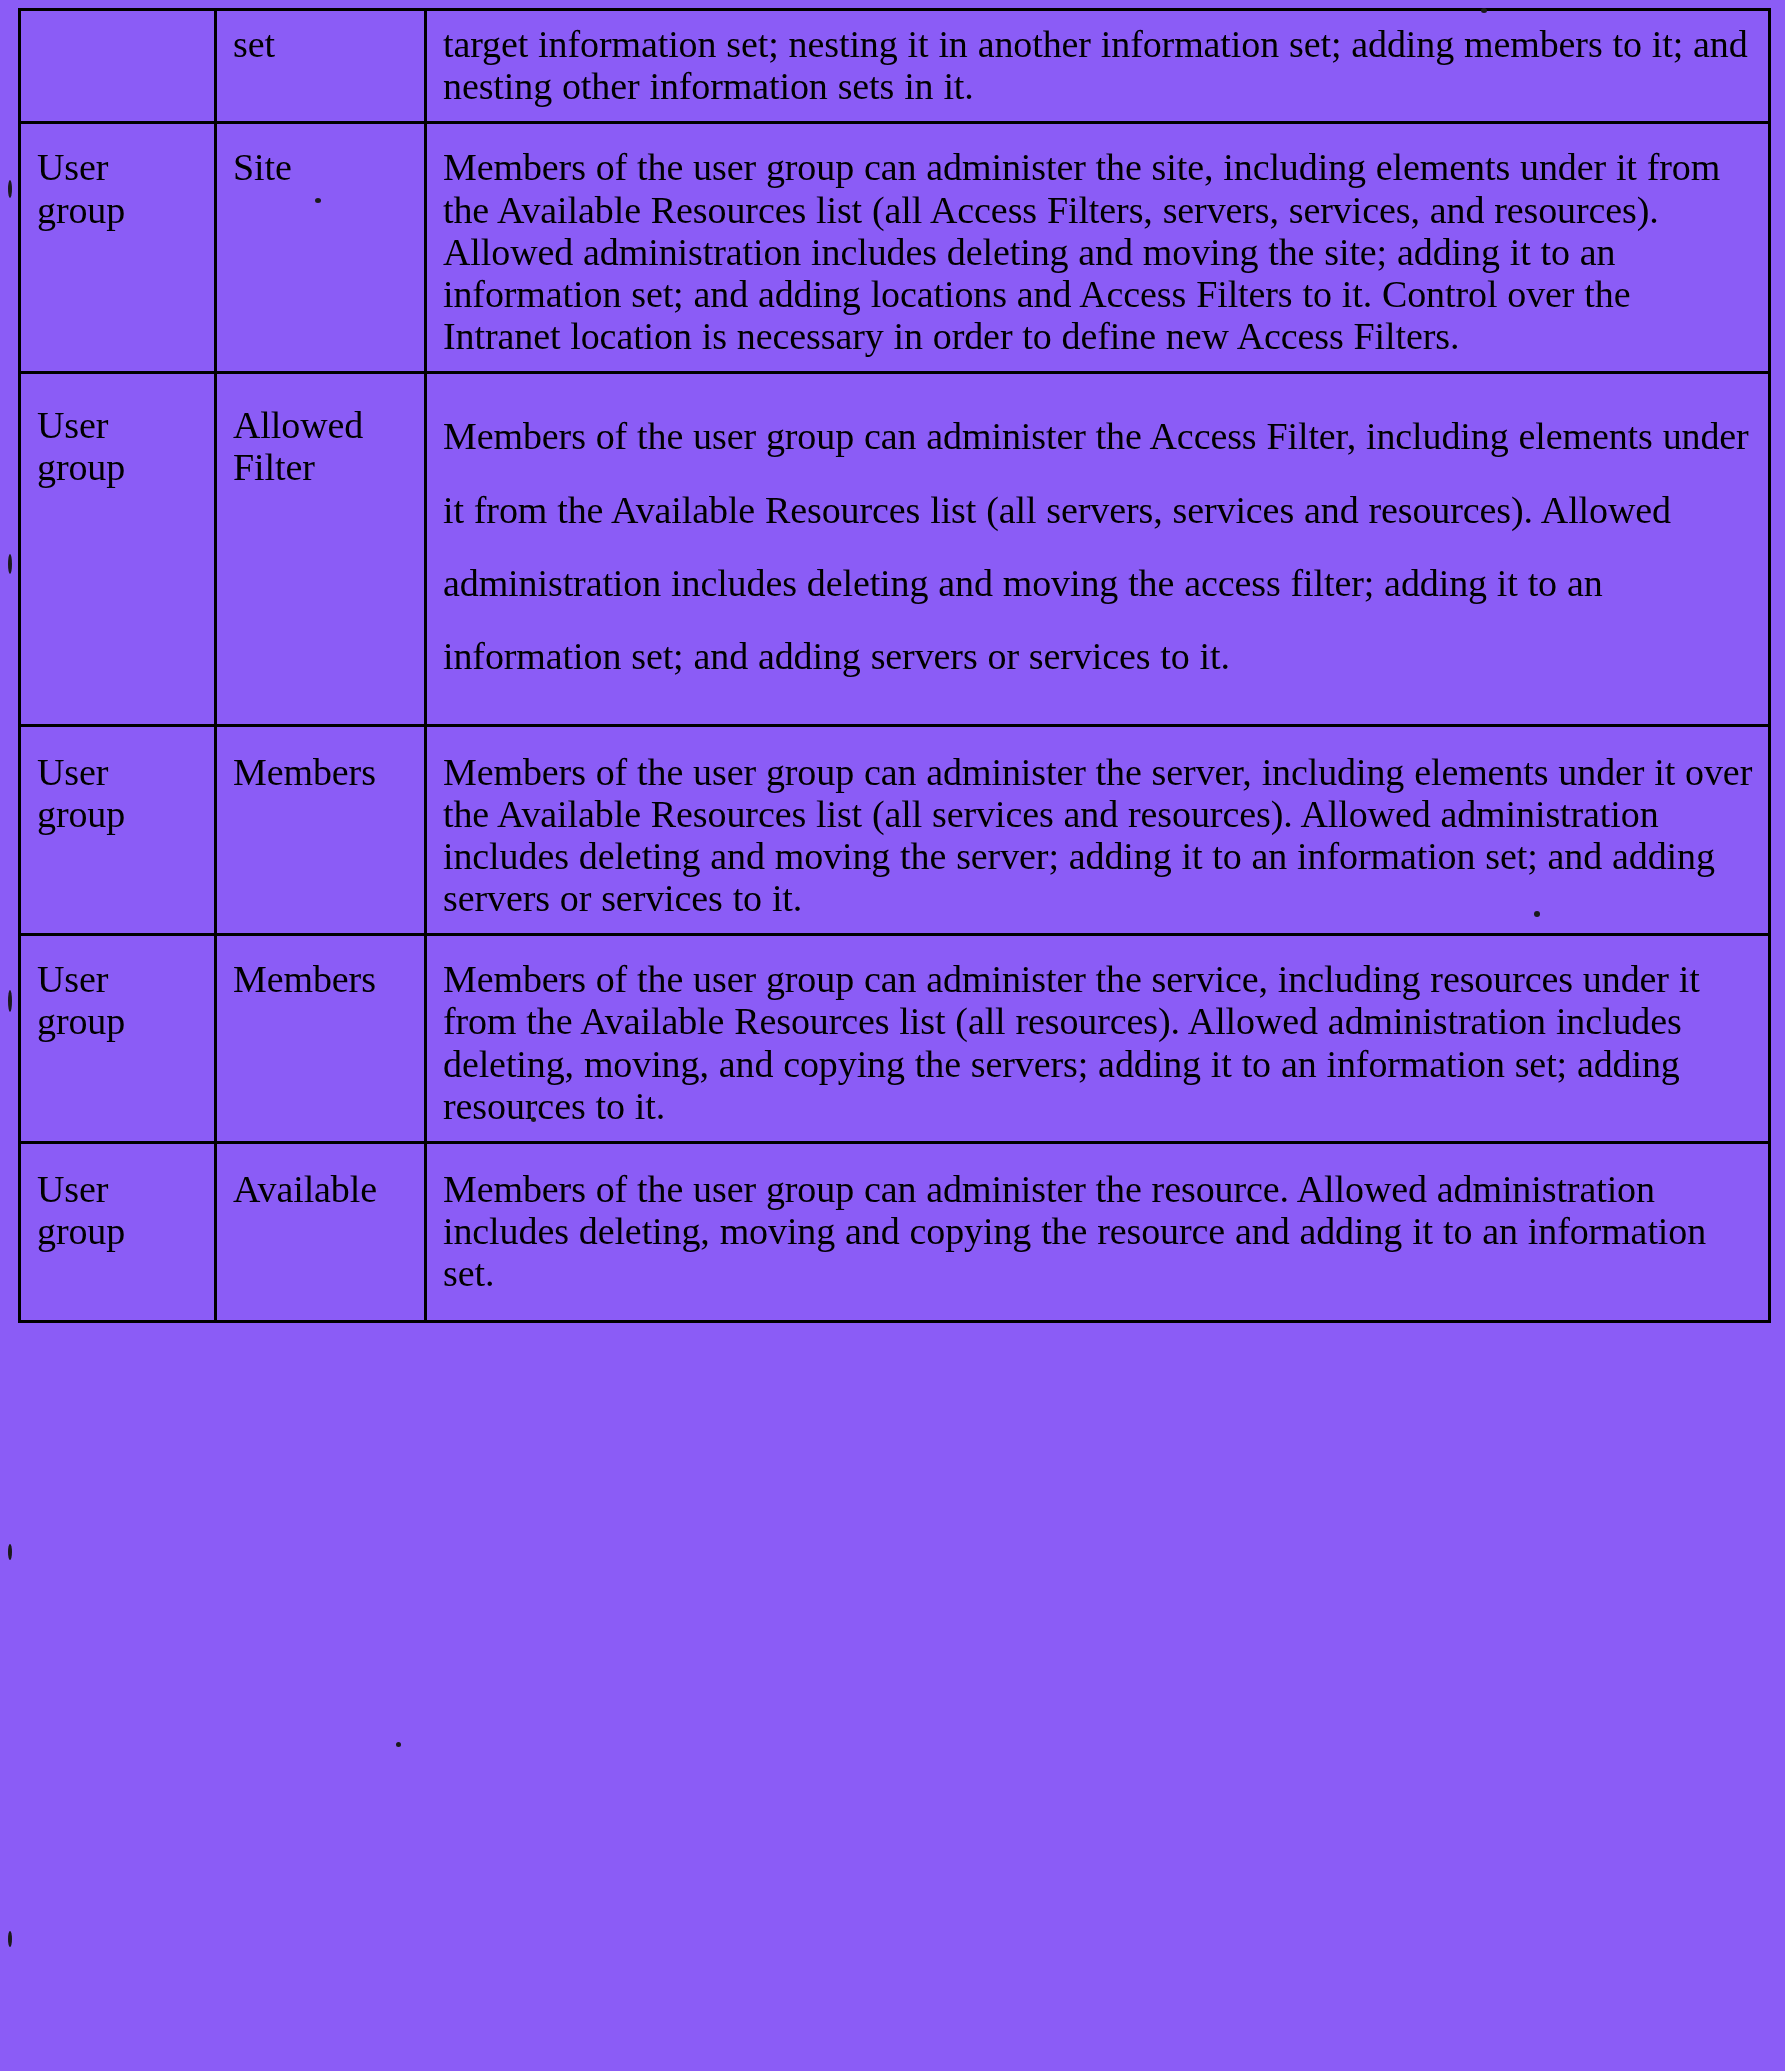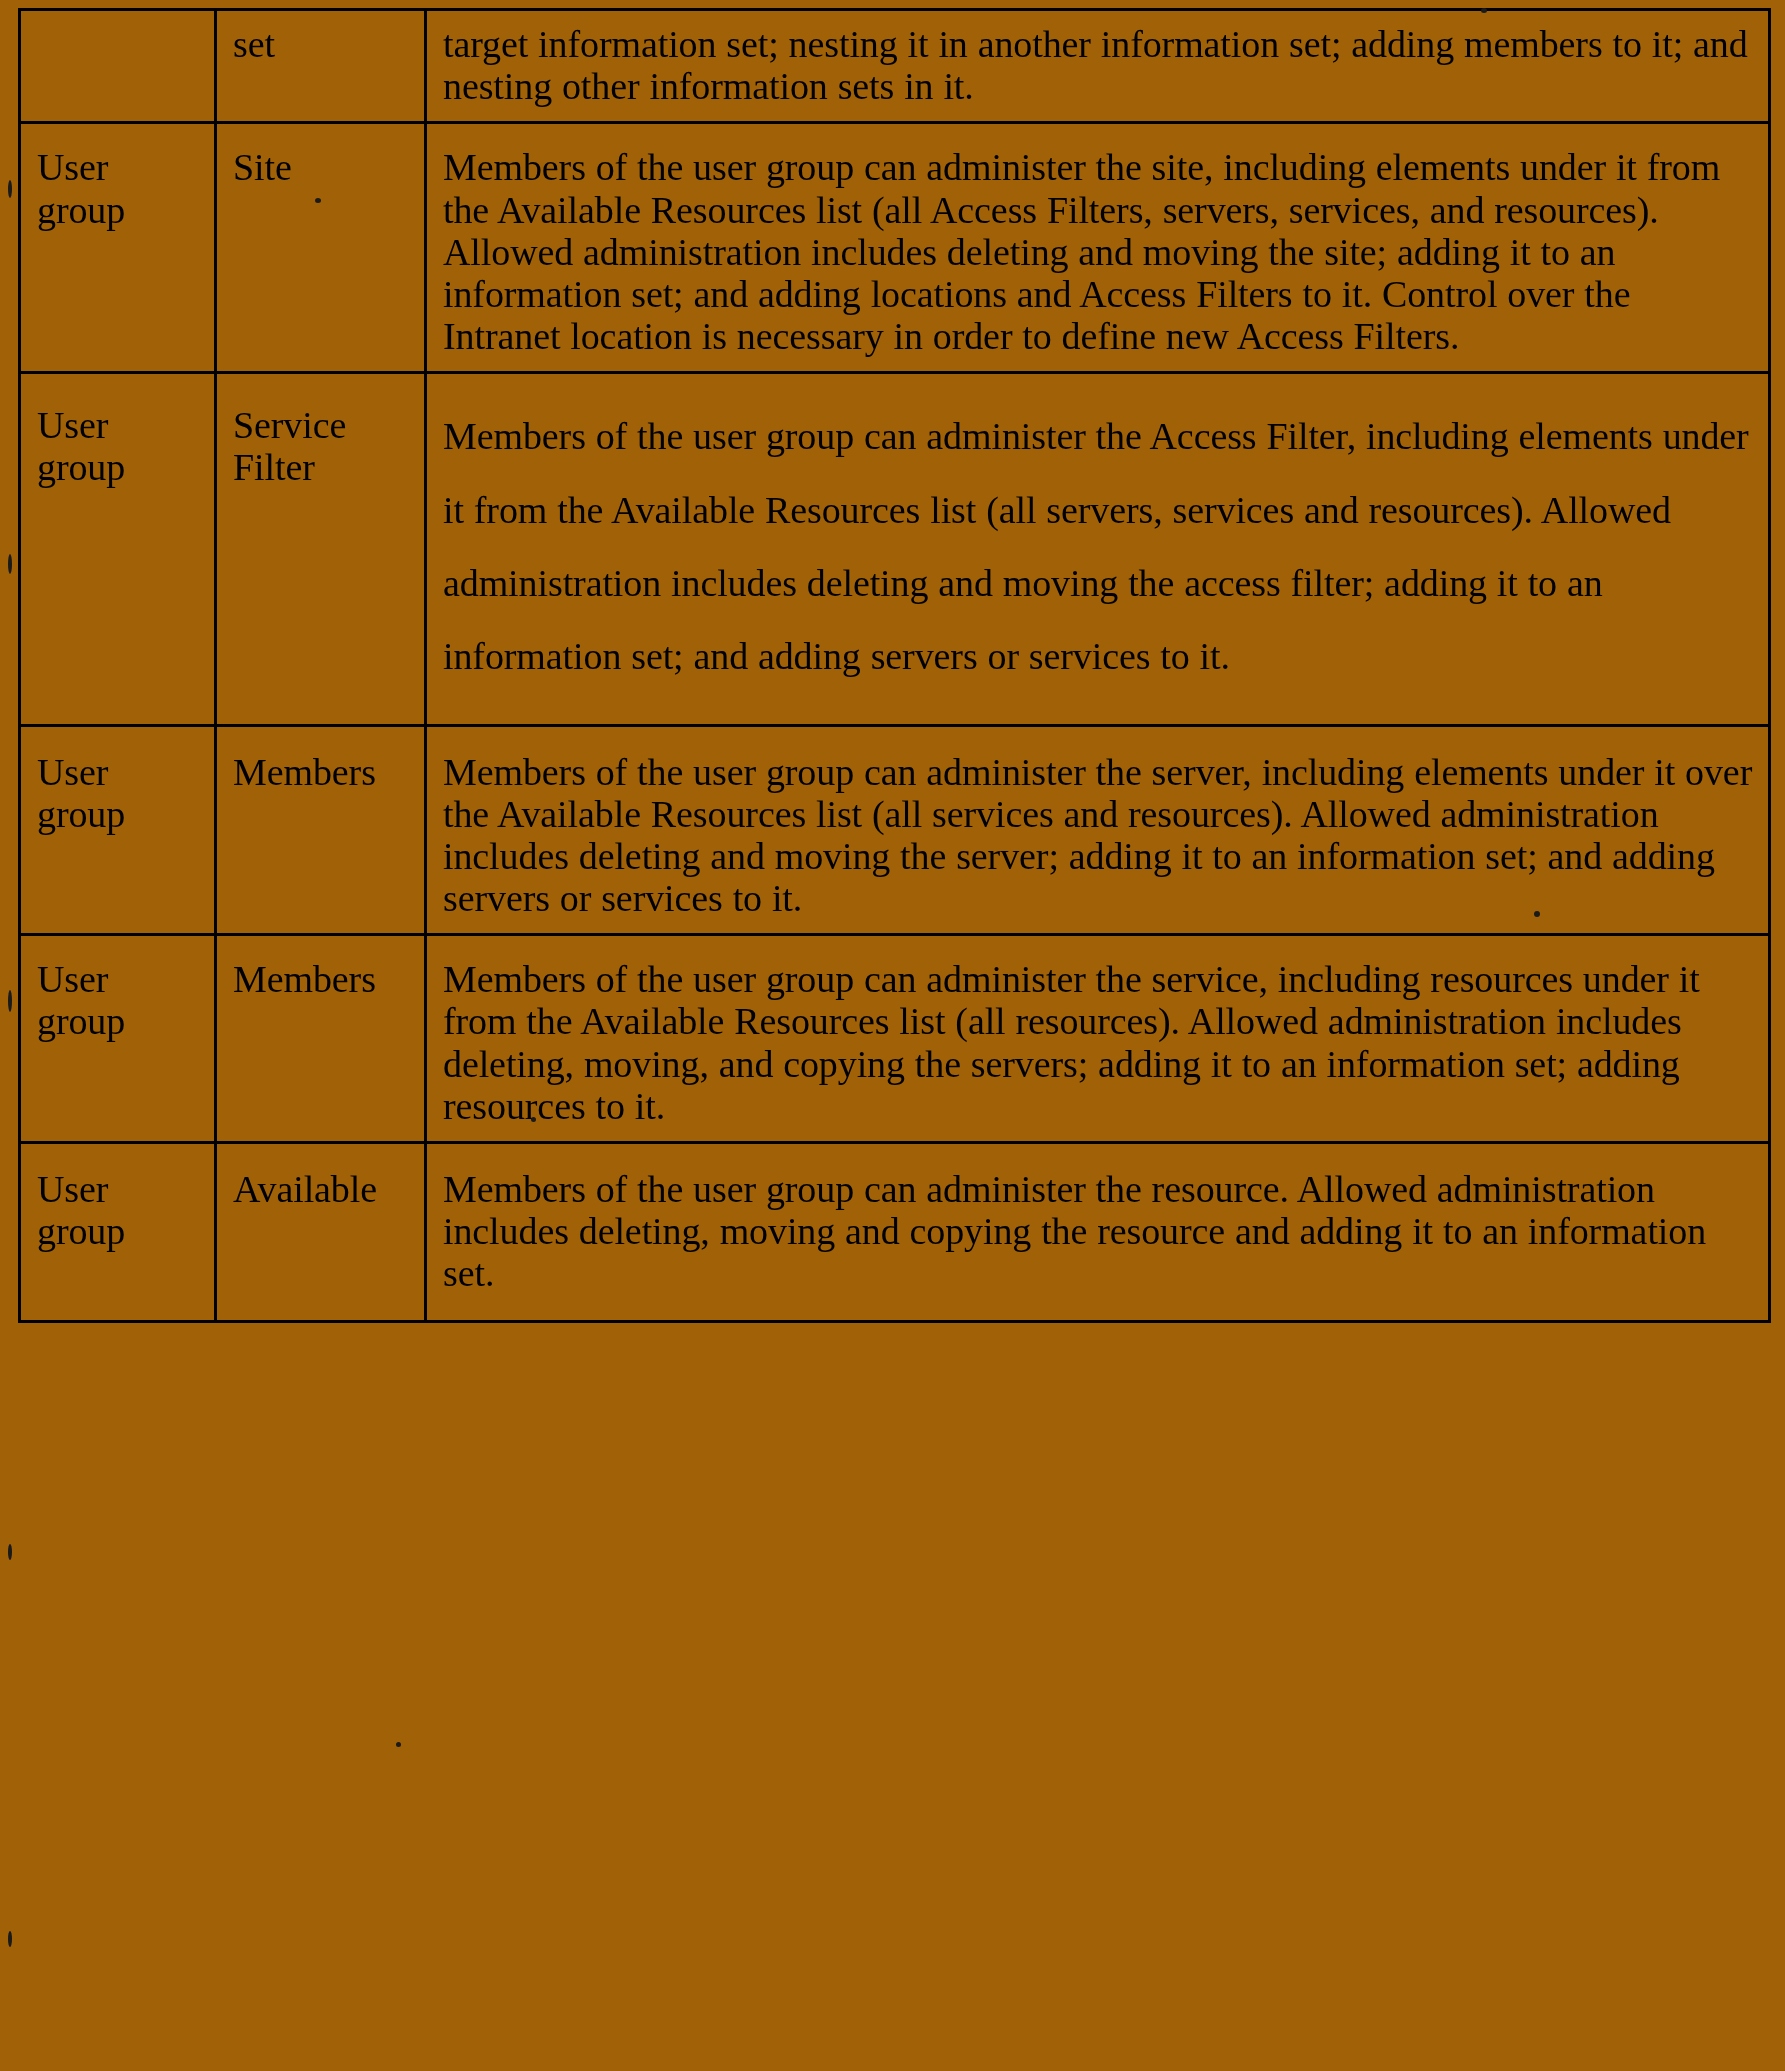--- a/index.html
+++ b/index.html
@@ -15,21 +15,21 @@
     overflow: hidden;
     position: relative;
   }
 
   
   .page {
     position: absolute;
     left: 0; top: 0;
     width: 1785px;
     height: 2071px;
-    background: #a16207;
+    background: #8b5cf6;
   }
 
   table.permissions-table {
     position: absolute;
     left: 18px;
     top: 8px;
     width: 1750px;
     border-collapse: collapse;
     table-layout: fixed;
   }
@@ -138,21 +138,21 @@
         </td>
         <td class="cell-desc">Members of the user group can administer the site, including elements under it from the Available Resources list (all Access Filters, servers, services, and resources). Allowed administration includes deleting and moving the site; adding it to an information set; and adding locations and Access Filters to it. Control over the Intranet location is necessary in order to define new Access Filters.</td>
       </tr>
 
       <tr class="row-wide-leading">
         <td class="cell-principal">
           <span class="principal-line">User</span>
           <span class="principal-line">group</span>
         </td>
         <td class="cell-element">
-          <span class="principal-line">Service</span>
+          <span class="principal-line">Allowed</span>
           <span class="principal-line">Filter</span>
         </td>
         <td class="cell-desc">Members of the user group can administer the Access Filter, including elements under it from the Available Resources list (all servers, services and resources).  Allowed administration includes deleting and moving the access filter; adding it to an information set; and adding servers or services to it.</td>
       </tr>
 
       <tr class="row-server">
         <td class="cell-principal">
           <span class="principal-line">User</span>
           <span class="principal-line">group</span>
         </td>

